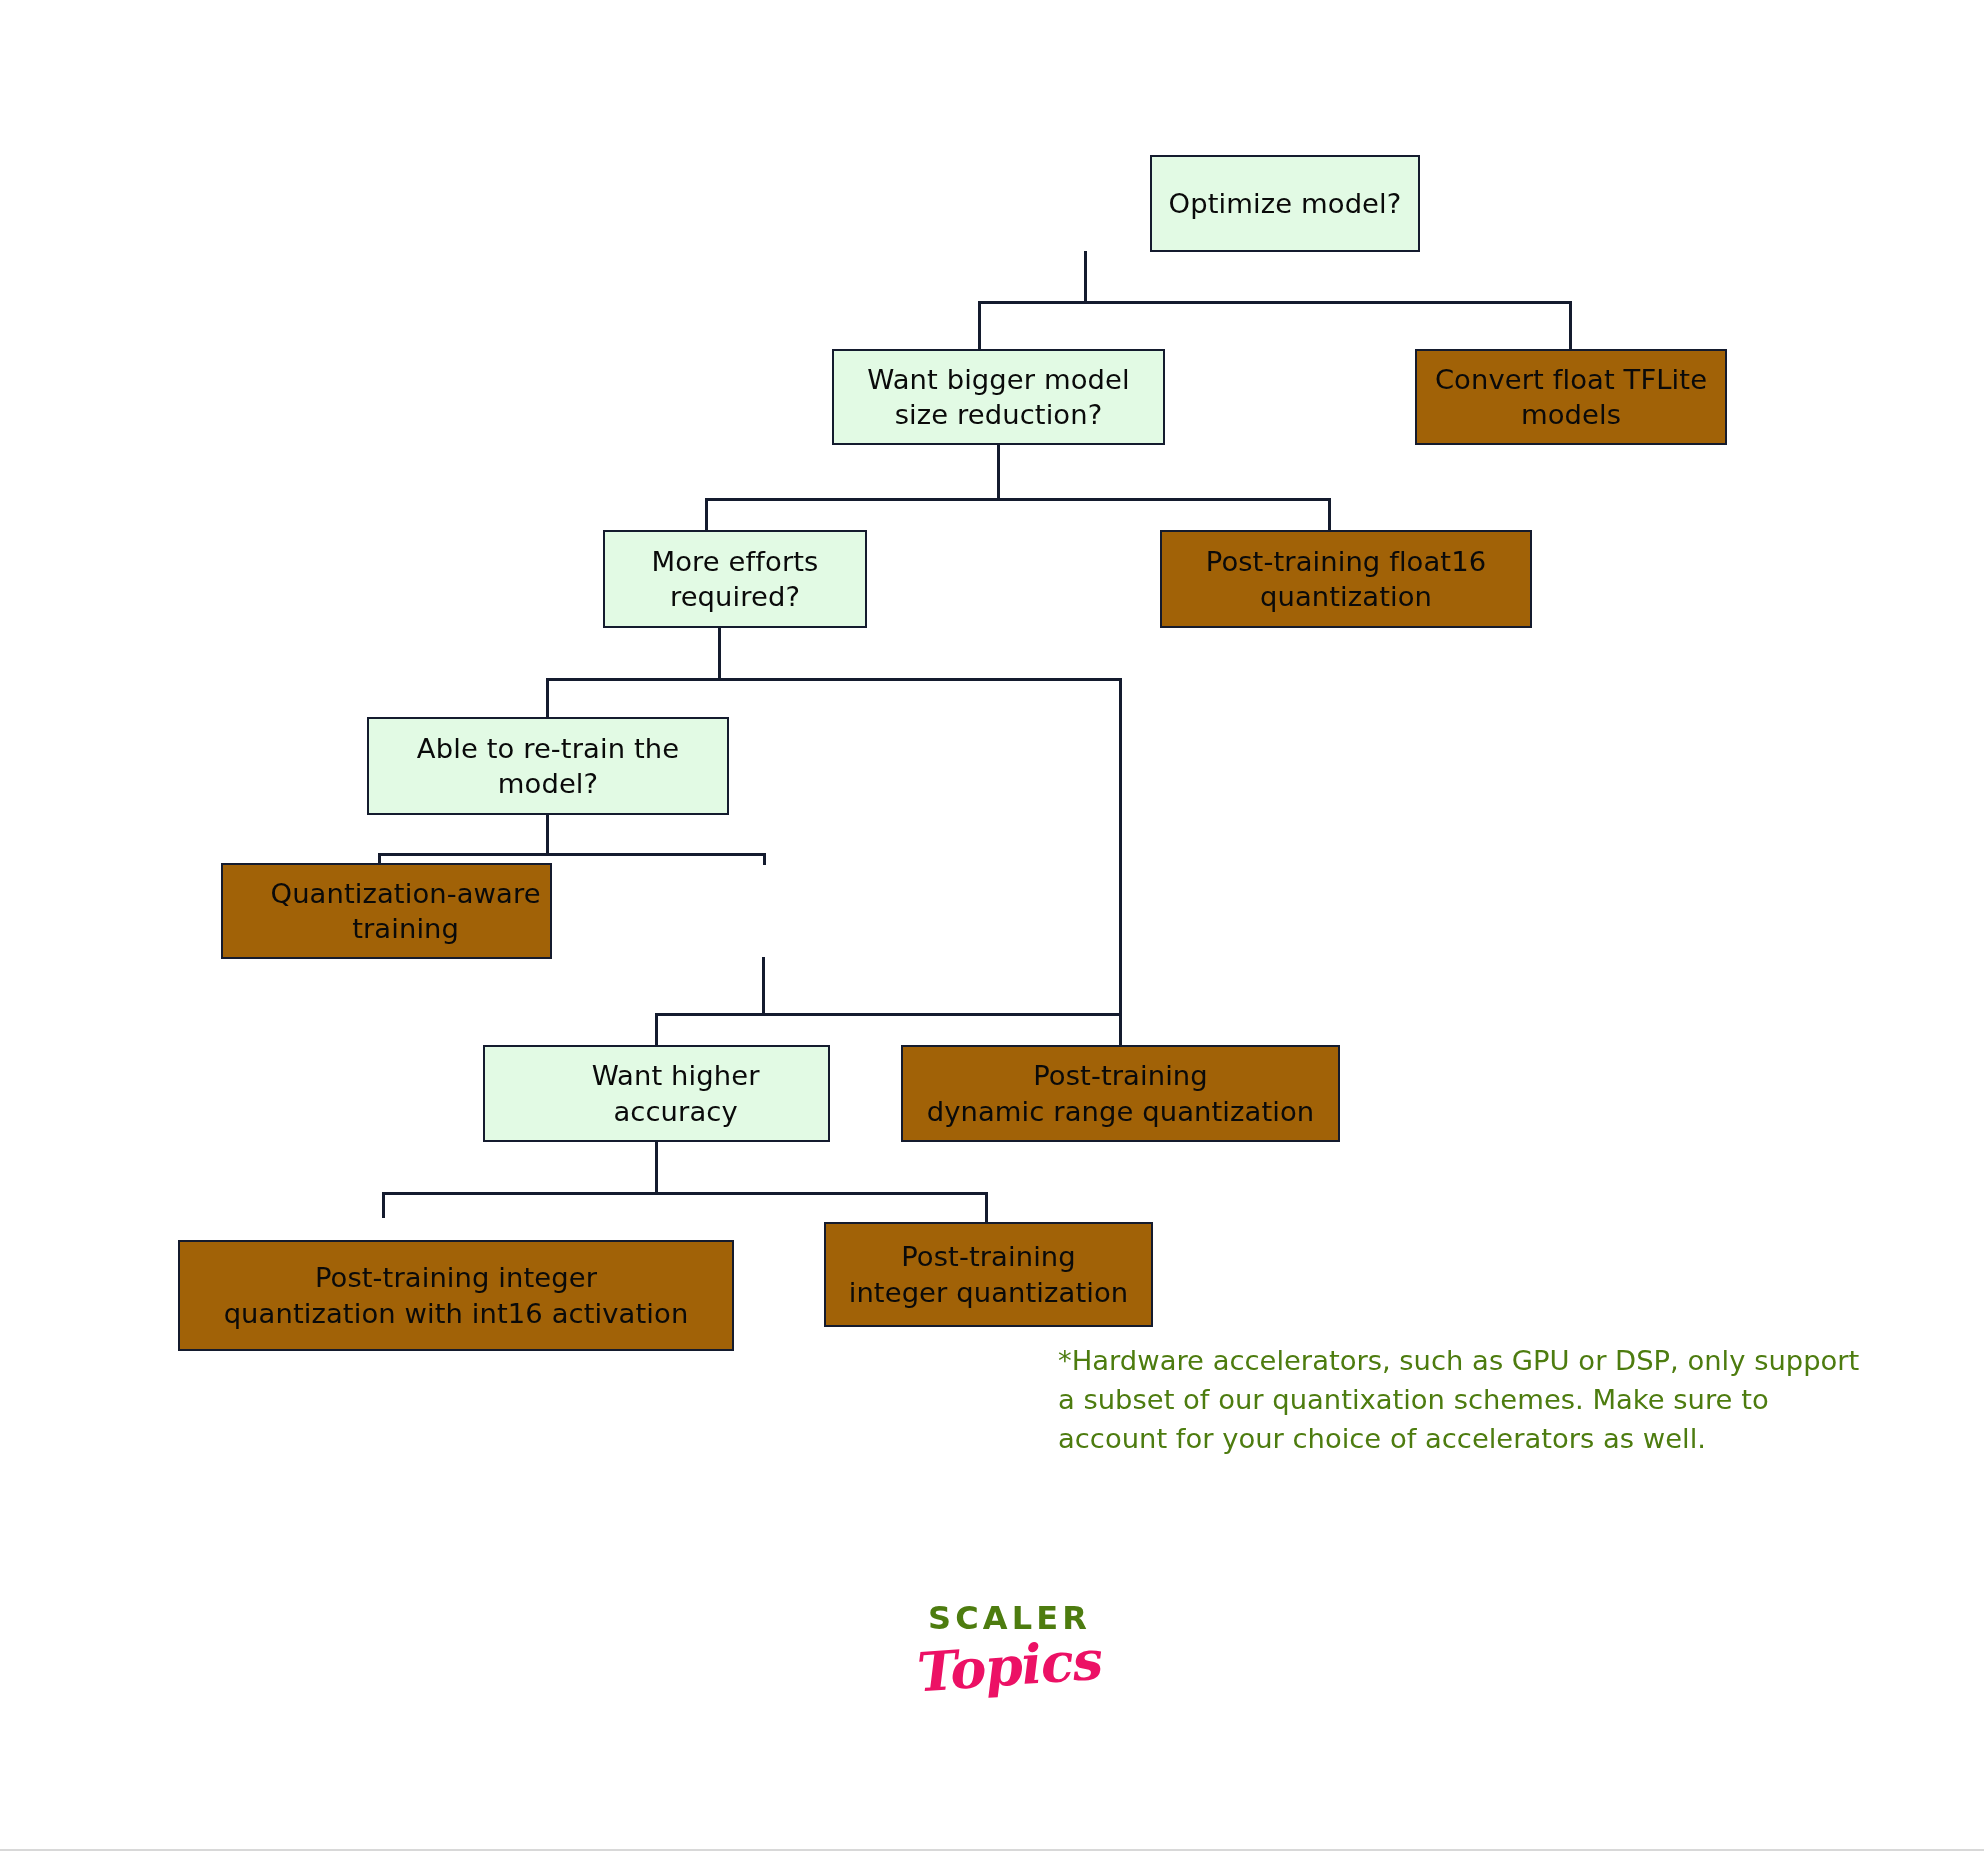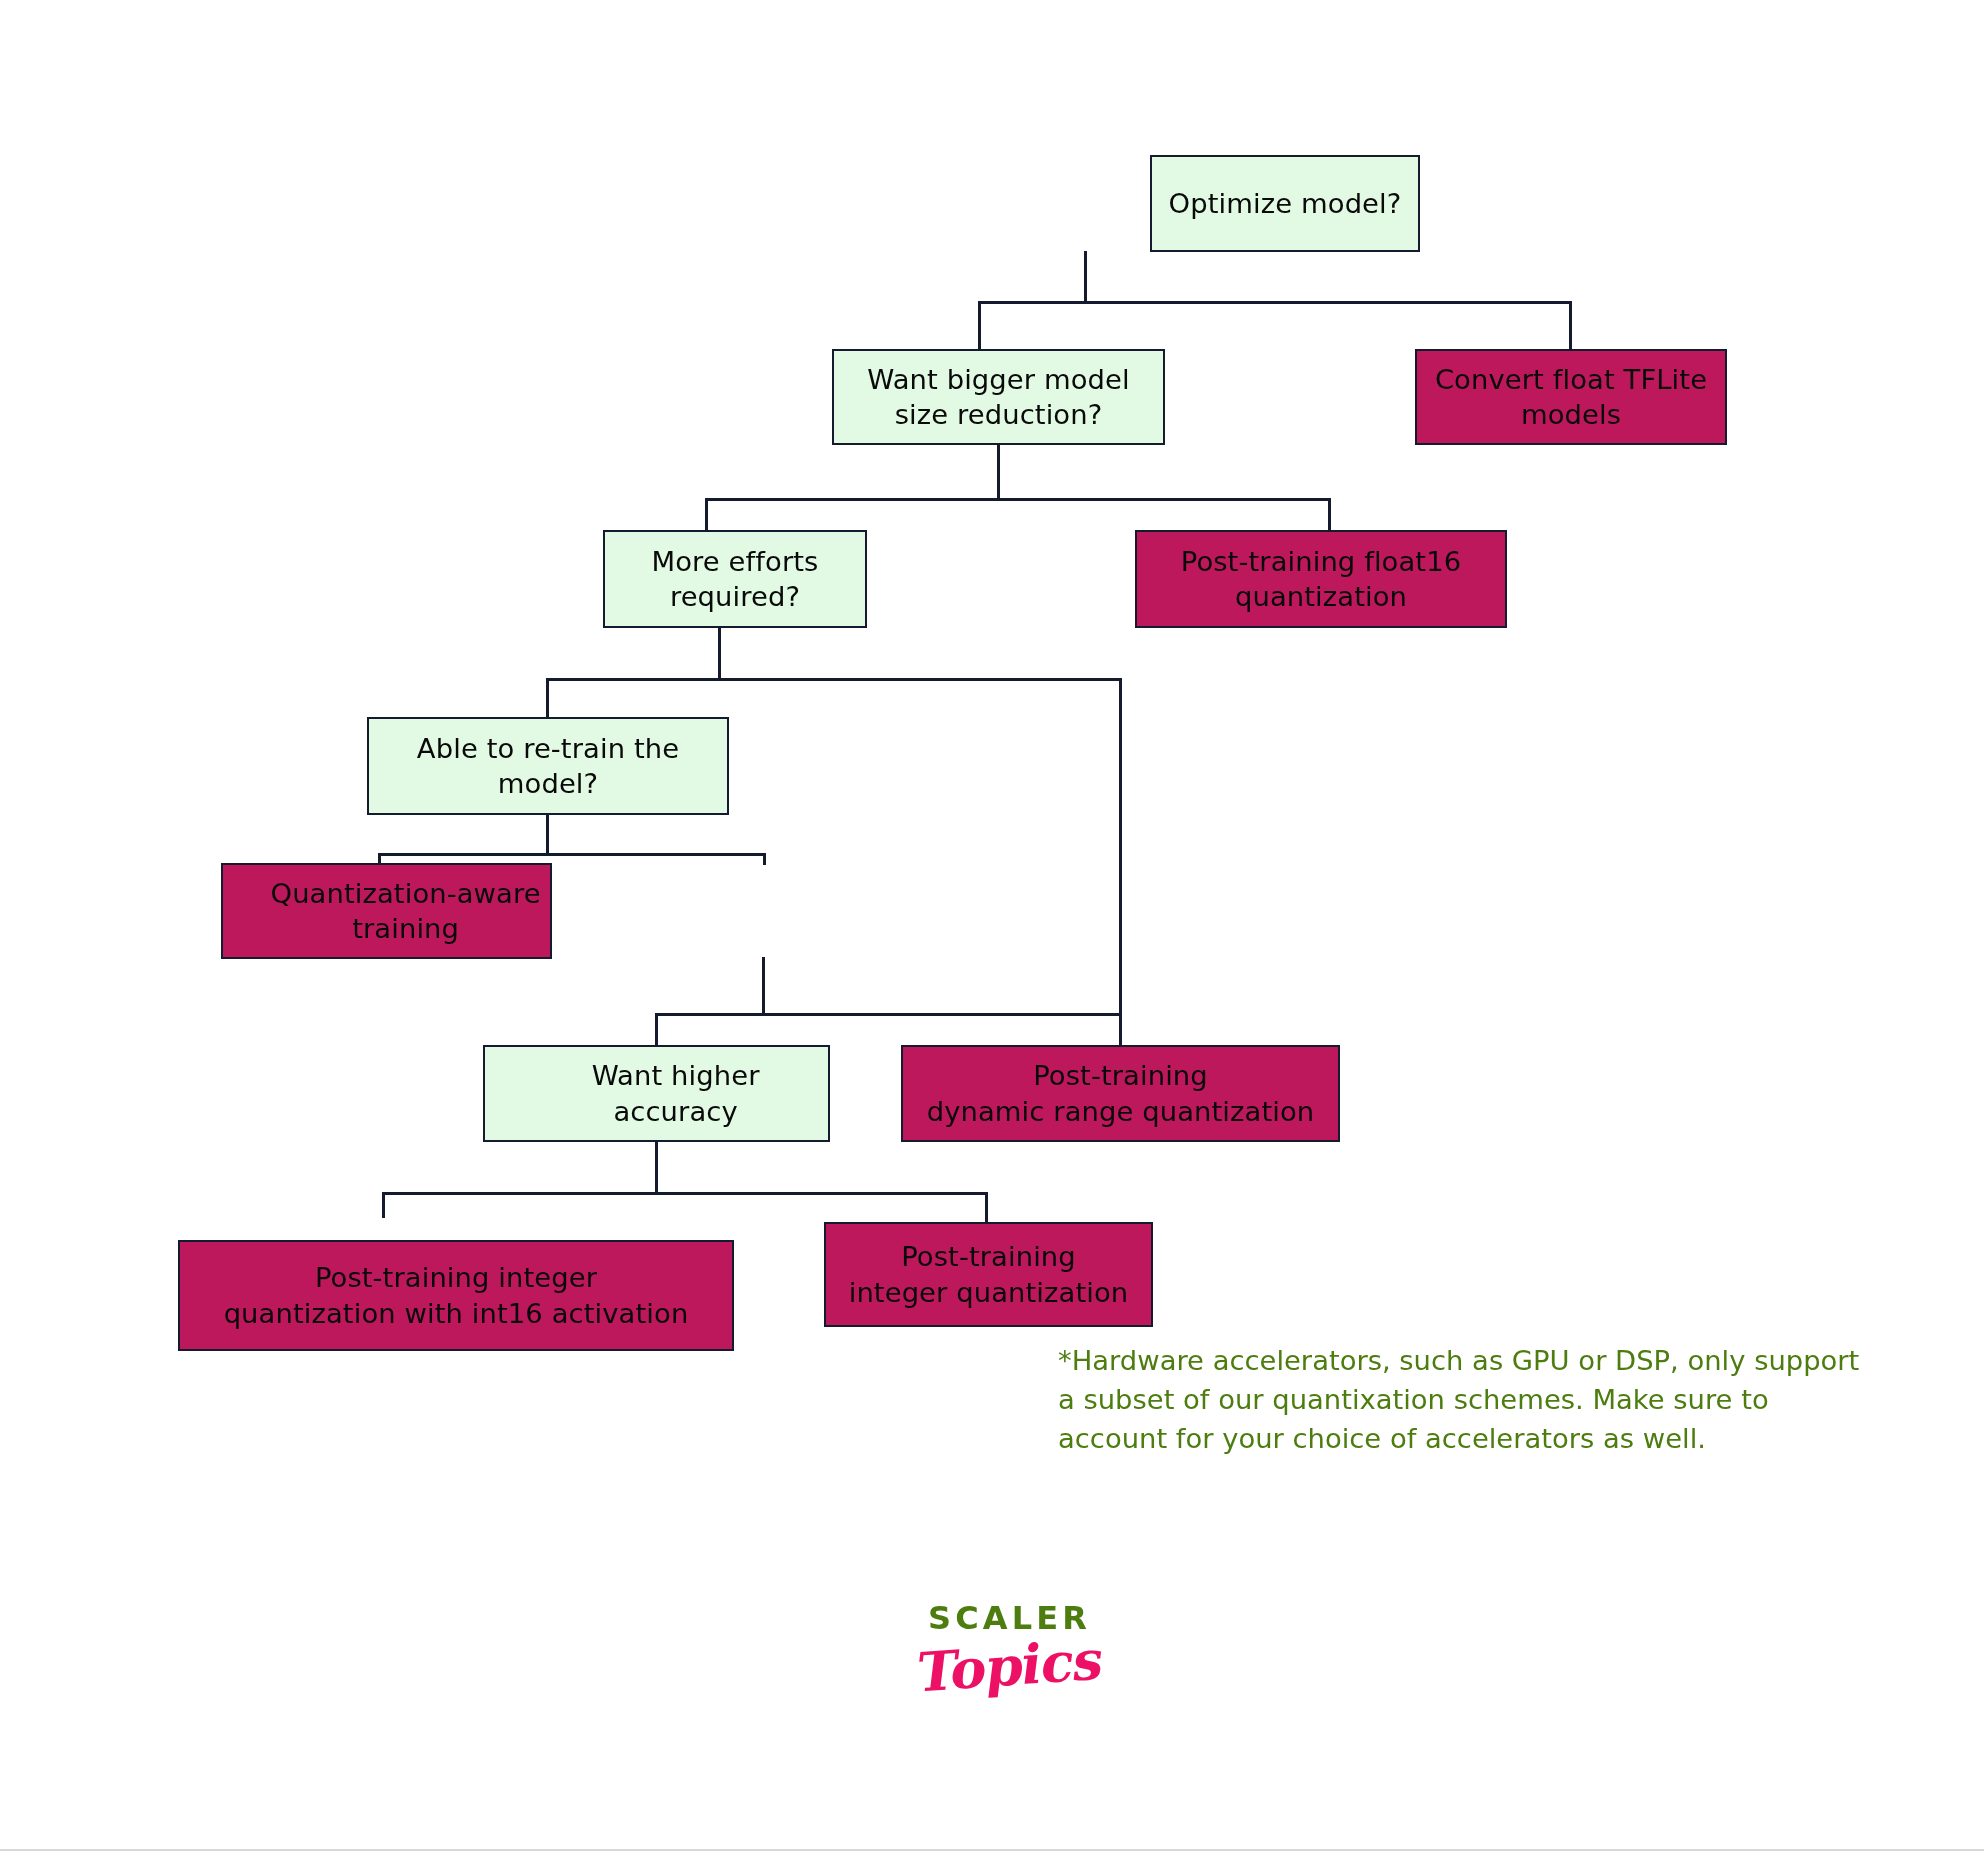--- a/index.html
+++ b/index.html
@@ -32,21 +32,21 @@
     text-align: center;
     color: #0a0a0a;
     font-size: 27.4px;
     line-height: 1.28;
     letter-spacing: 0.1px;
     padding: 2.3px 5.8px;
     white-space: pre-line;
     z-index: 3;
   }
   .node.green { background: #e2fae4; }
-  .node.orange { background: #be185d; }
+  .node.orange { background: #a16207; }
 
   
   .seg {
     position: absolute;
     background: #141b2e;
     z-index: 1;
   }
   .seg.v { width: 2.9px; }
   .seg.h { height: 2.9px; }
 
@@ -148,21 +148,21 @@
   <div class="node orange" style="left:1415px; top:349px; width:312px; height:96px;">
     <span>Convert float TFLite
 models</span>
   </div>
 
   <div class="node green" style="left:603px; top:530px; width:264px; height:98px;">
     <span>More efforts
 required?</span>
   </div>
 
-  <div class="node orange" style="left:1135px; top:530px; width:372px; height:98px;">
+  <div class="node orange" style="left:1160px; top:530px; width:372px; height:98px;">
     <span>Post-training float16
 quantization</span>
   </div>
 
   <div class="node green" style="left:367px; top:717px; width:362px; height:98px;">
     <span>Able to re-train the
 model?</span>
   </div>
 
   <div class="node orange" style="left:221px; top:863px; width:331px; height:96px;padding-left:44px;">

